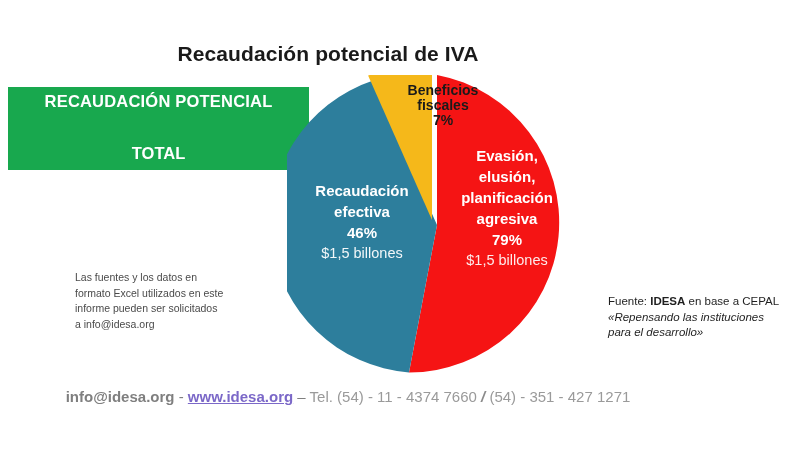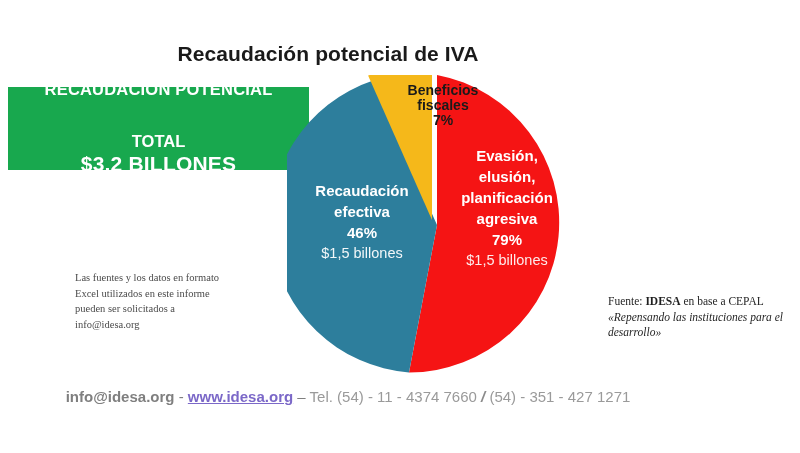--- a/index.html
+++ b/index.html
@@ -71,21 +71,21 @@
 
   
   #left-note {
     position: absolute;
     left: 75px;
     top: 270px;
     width: 150px;
     font-size: 10.5px;
     line-height: 15.5px;
     color: #4a4a4a;
-    font-family: Liberation Serif, serif;
+    font-family: Liberation Sans, sans-serif;
   }
 
   
   #pie-wrap {
     position: absolute;
     left: 287px;
     top: 75px;
     width: 300px;
     height: 302px;
   }
@@ -143,21 +143,20 @@
 
   
   #source-note {
     position: absolute;
     left: 608px;
     top: 294px;
     width: 180px;
     font-size: 11.5px;
     line-height: 15.5px;
     color: #1f1f1f;
-    font-family: Liberation Serif, serif;
   }
   #source-note .src-strong { font-weight: bold; }
   #source-note .src-italic { font-style: italic; }
 
   
   #footer {
     position: absolute;
     left: 0;
     top: 388px;
     width: 696px;
@@ -180,21 +179,20 @@
   #footer .f-slash { font-weight: bold; font-style: italic; color: #8a8a8a; }
 </style>
 </head>
 <body>
 
 <div id="chart-title">Recaudación potencial de IVA</div>
 
 <div id="total-box">
   <div class="tb-line1">RECAUDACIÓN POTENCIAL</div>
   <div class="tb-line2">TOTAL</div>
-  <div class="tb-amount">$3,2 BILLONES</div>
 </div>
 
 <div id="left-note">Las fuentes y los datos en formato Excel utilizados en este informe pueden ser solicitados a info@idesa.org</div>
 
 <div id="pie-wrap">
   <svg id="pie-svg" width="300" height="302" viewBox="0 0 300 302">
 
     <path fill="#F51414" d="M 150 150 L 150 0 A 150 150 0 0 1 122.0 297.4 Z"></path>
 
     <path fill="#2D7E9C" d="M 150 150 L 122.0 297.4 A 150 150 0 0 1 86.1 5.5 Z"></path>

